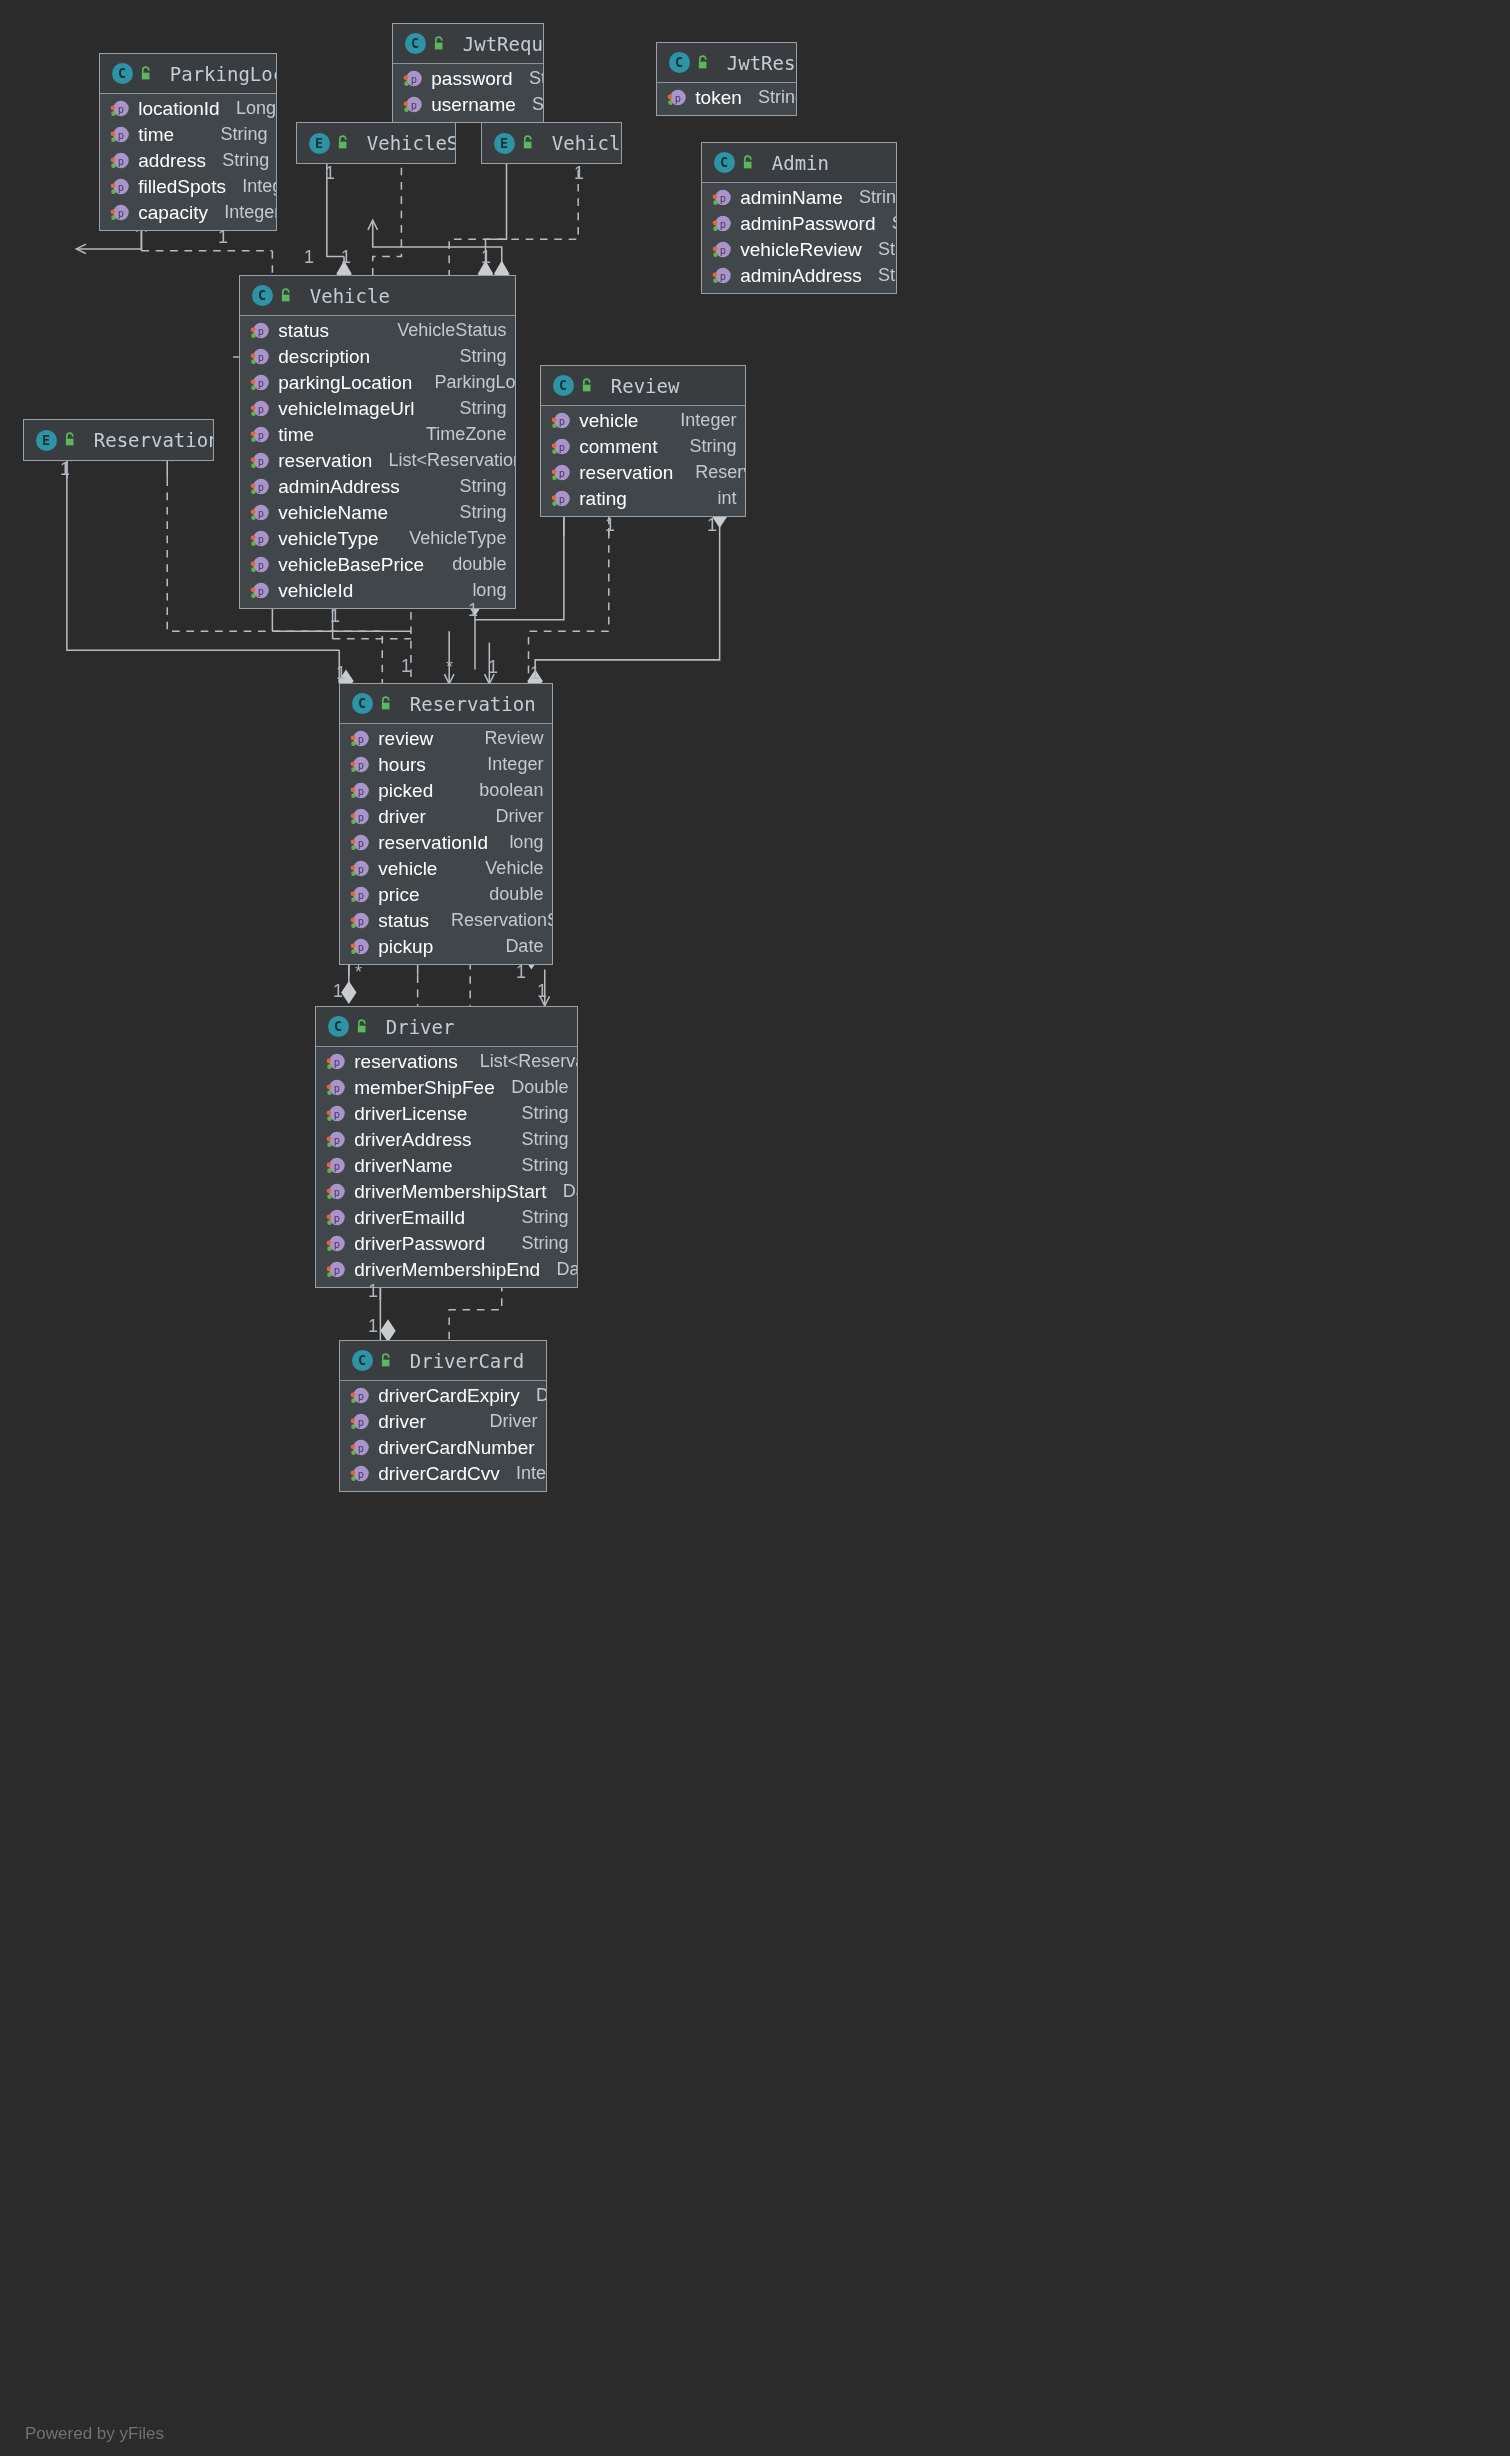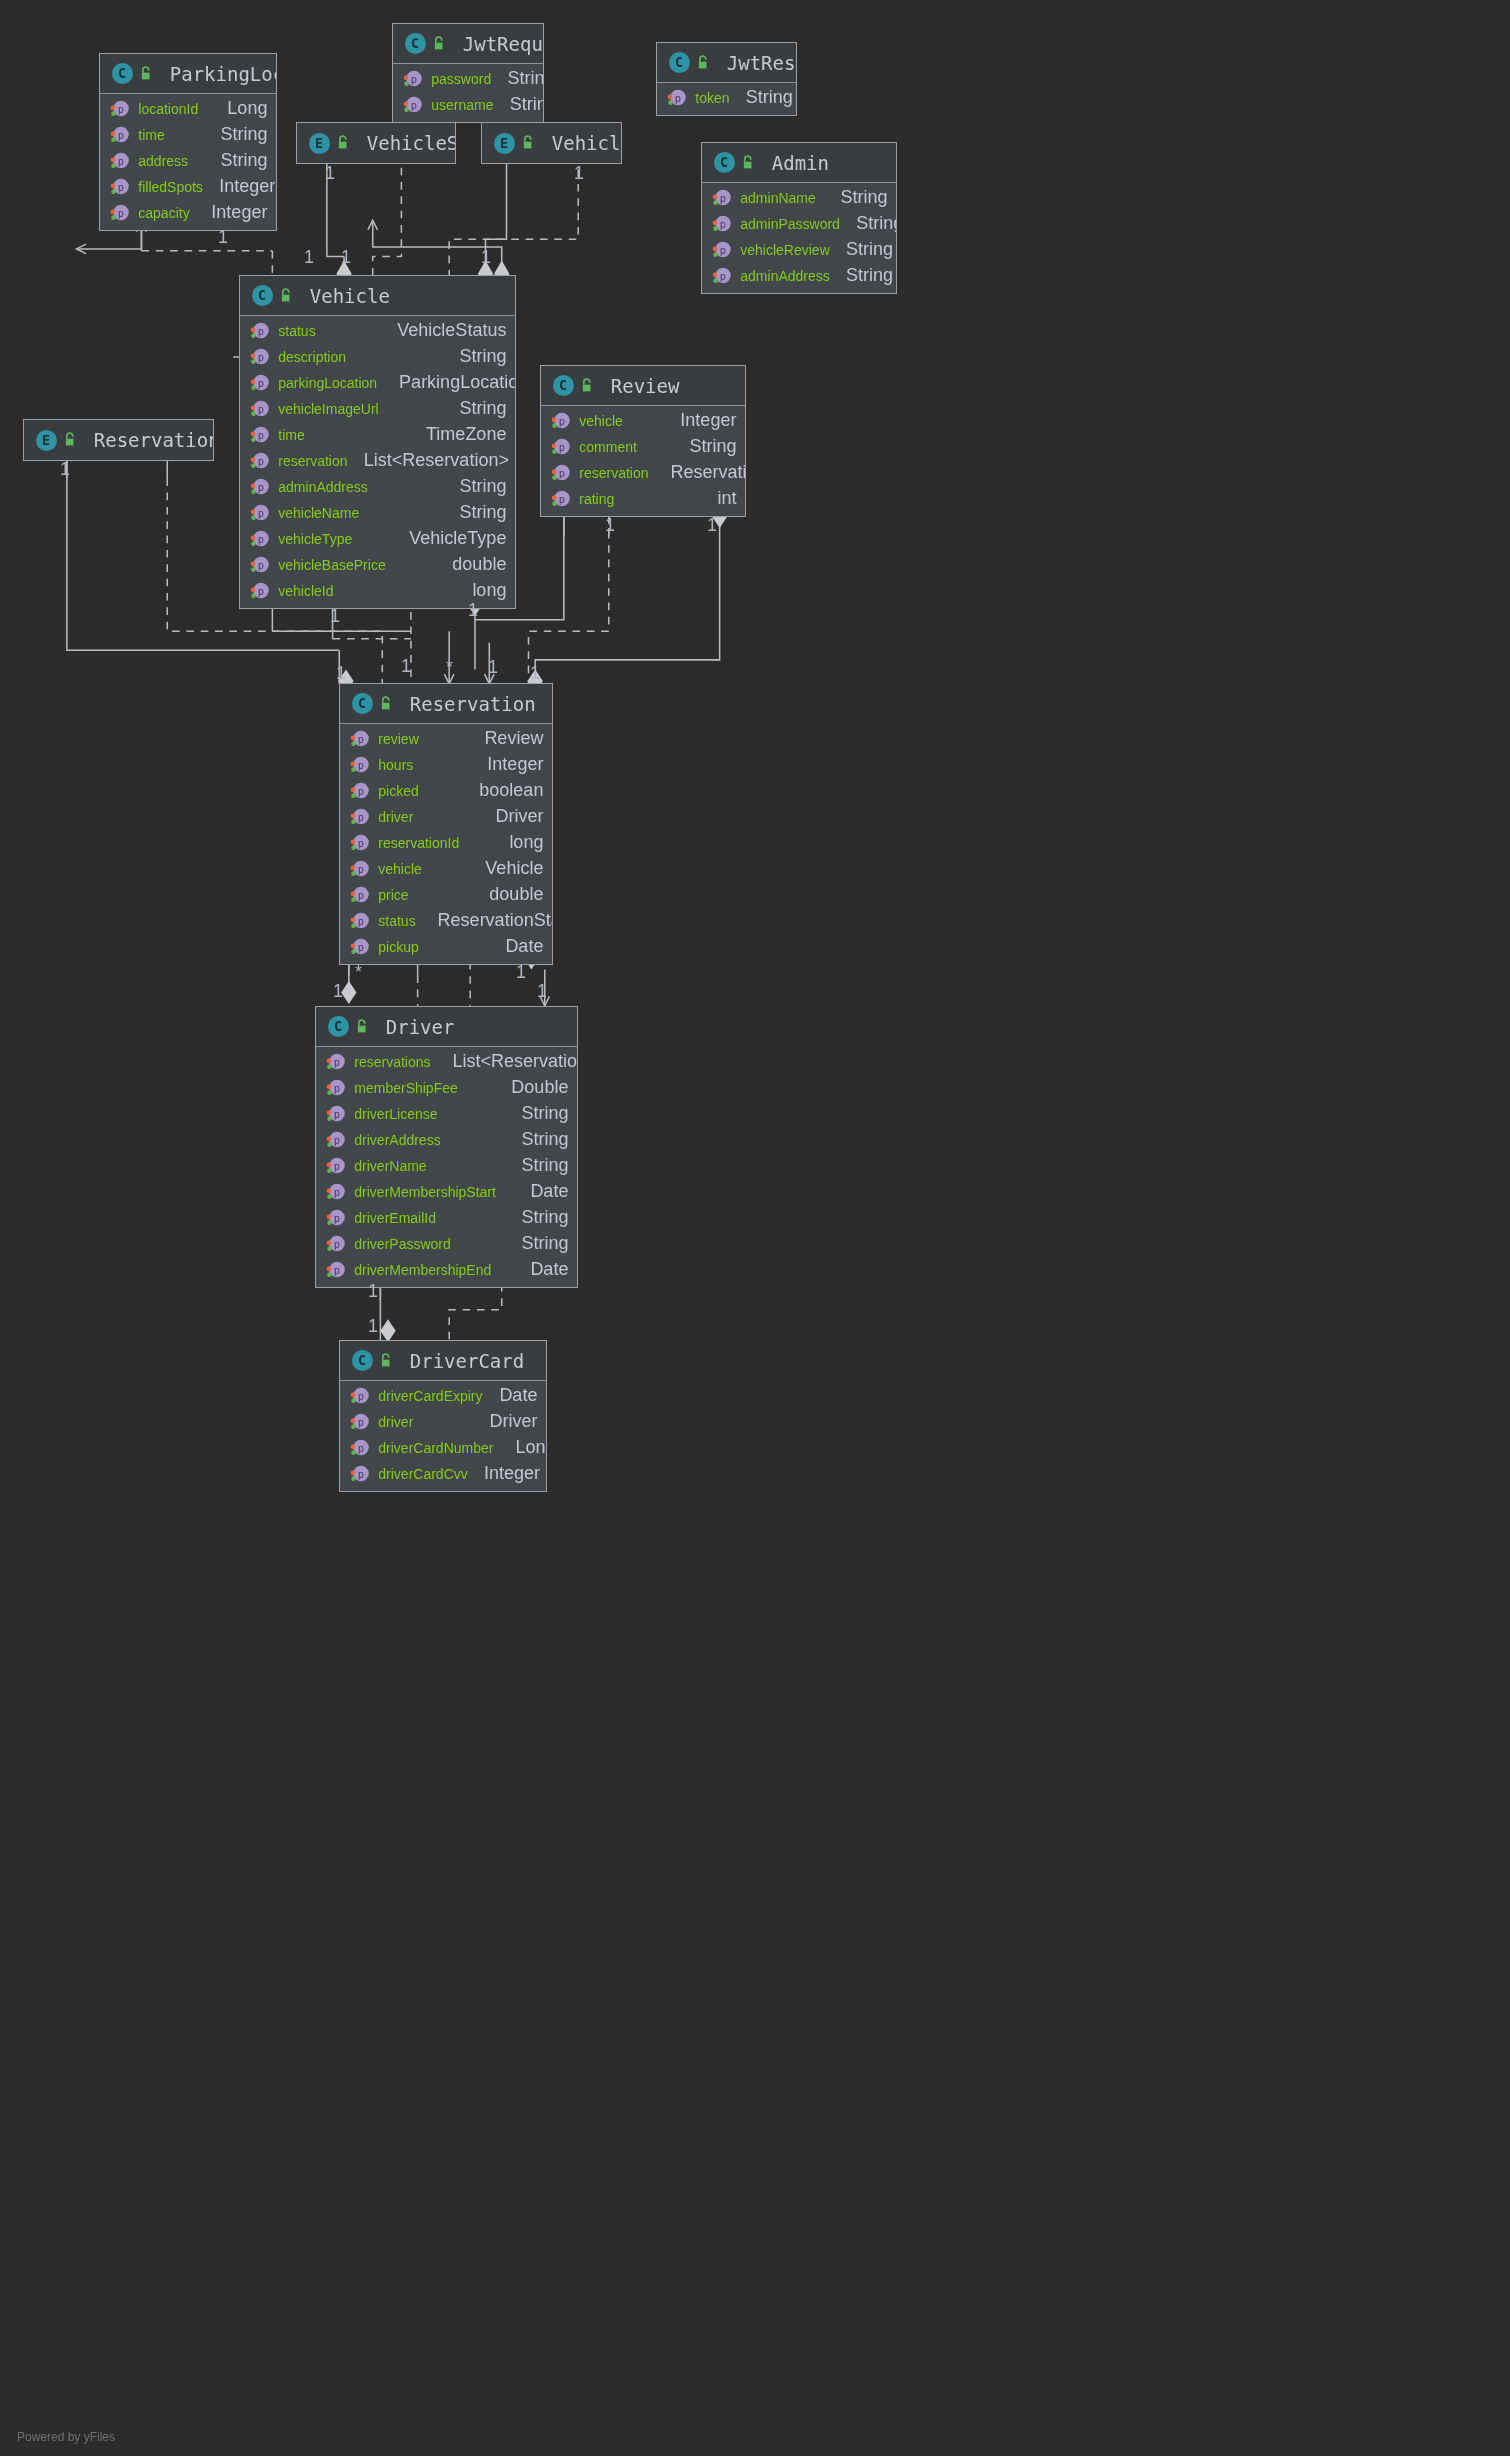--- a/index.html
+++ b/index.html
@@ -42,22 +42,22 @@
   }
   .node-body { background: #41464a; padding: 1.9px 0 3.8px 0; }
   .attr-row {
     display: flex; align-items: center;
     height: 26px;
     padding: 0 8.6px 0 8.6px;
     gap: 6.7px;
     white-space: nowrap;
   }
   .attr-name {
-    font-size: 14px;
-    color: #84cc16;
+    font-size: 19px;
+    color: #ffffff;
     white-space: nowrap;
   }
   .attr-type {
     font-size: 18px;
     color: #c0cad4;
     margin-left: auto;
     padding-left: 9.6px;
     white-space: nowrap;
   }
   .attr-row.tight .attr-type { margin-left: 5.7px; }
@@ -68,22 +68,22 @@
     width: 21px; height: 21px; border-radius: 50%;
     background: #2e94a5;
     color: #14323a;
     font-family: "DejaVu Sans Mono", monospace;
     font-size: 13.4px; font-weight: bold;
     line-height: 21px; text-align: center;
   }
   .ico-lock { width: 14.3px; height: 15.3px; }
   .ico-prop { width: 23px; height: 18px; }
   .footer {
-    position: absolute; left: 17px; bottom: 13.4px;
-    color: #6f7276; font-size: 12px;
+    position: absolute; left: 25px; bottom: 13.4px;
+    color: #6f7276; font-size: 17px;
     font-family: "Liberation Sans", sans-serif;
   }
   .mult {
     position: absolute;
     color: #aeb6c2;
     font-size: 18px;
     font-family: "Liberation Sans", sans-serif;
   }
 </style>
 </head>

